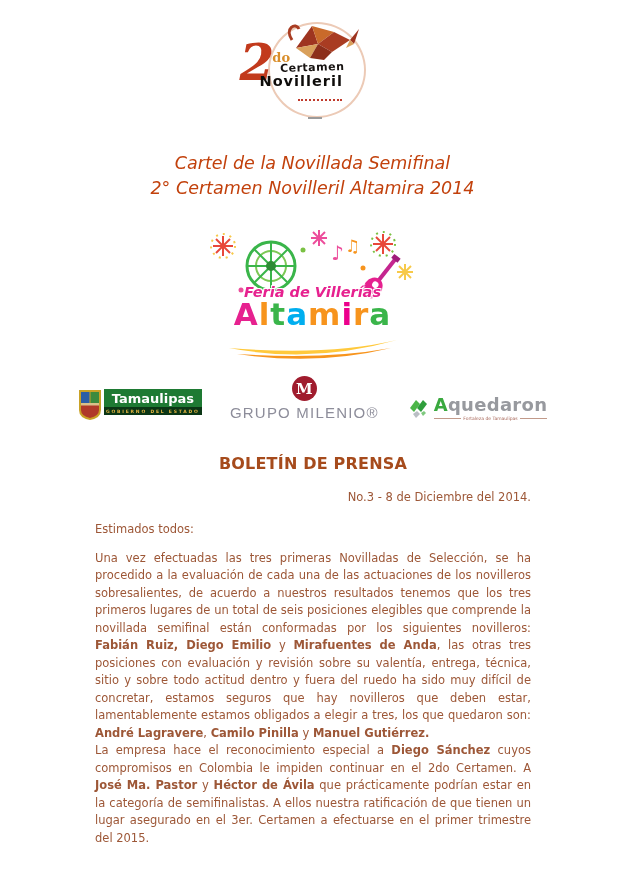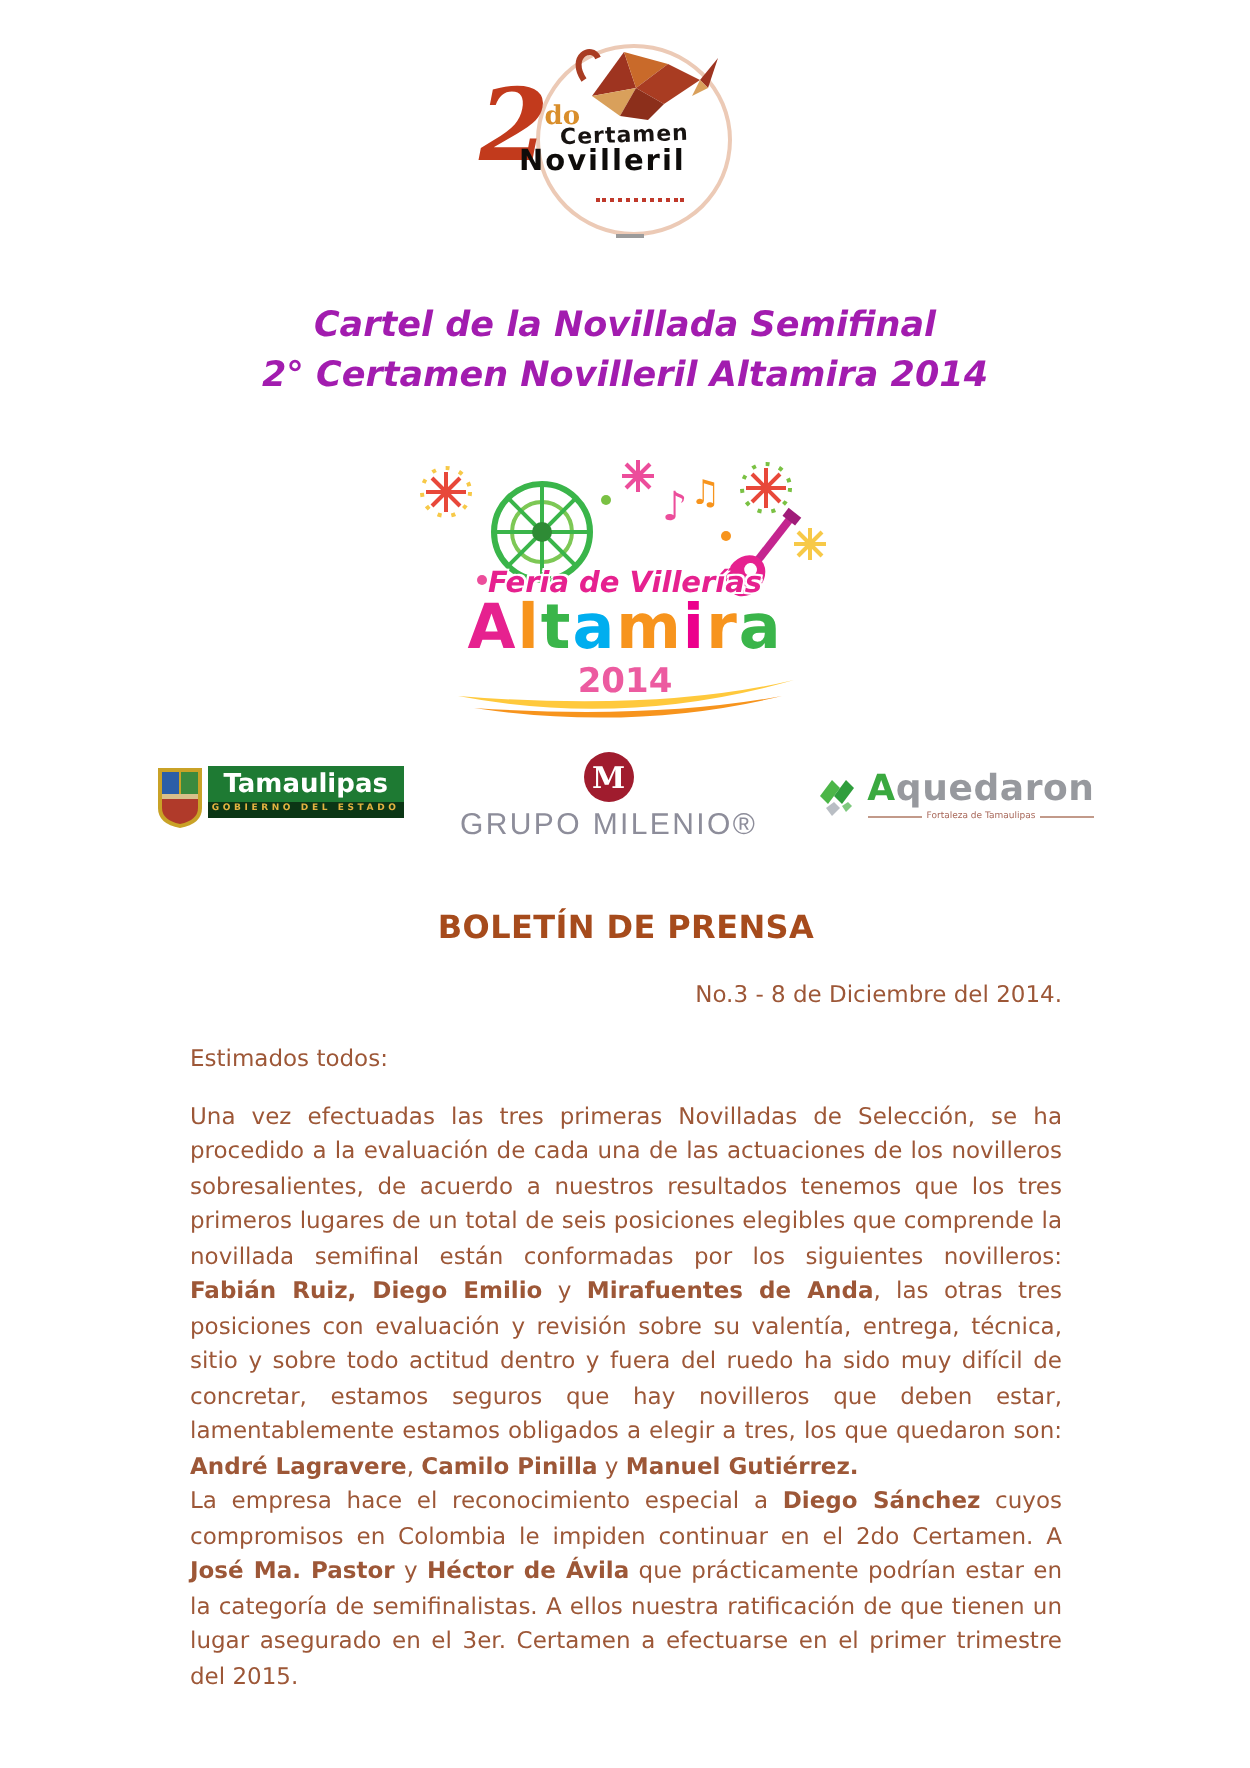--- a/index.html
+++ b/index.html
@@ -17,37 +17,37 @@
          font-weight:bold;font-style:italic;font-size:50px;line-height:1;color:#c23a1c}
   .c-num sup{font-size:13px;color:#d98e2b;font-style:normal;margin-left:-2px}
   .c-line1{position:absolute;left:52px;top:41px;z-index:3;font-size:11px;font-weight:bold;color:#171311;
            letter-spacing:.5px;transform:rotate(-2deg)}
   .c-line2{position:absolute;left:32px;top:53px;z-index:3;font-size:14.5px;font-weight:bold;color:#0e0c0a;letter-spacing:1px}
   .c-tagline{position:absolute;left:70px;top:79px;width:44px;border-top:2px dotted #c0392b;z-index:3}
   .c-base{position:absolute;left:80px;top:97px;width:14px;height:2px;background:#9b9b9b}
 
   
   .doc-title{position:absolute;top:139px;left:0;width:100%;text-align:center;
-             font-weight:bold;font-style:italic;font-size:17.5px;line-height:25.5px;color:#a21caf}
+             font-weight:normal;font-style:italic;font-size:17.5px;line-height:25.5px;color:#c2410c}
 
   
   .feria{position:absolute;top:228px;left:50%;transform:translateX(-50%);width:212px;height:140px}
   .feria-art{position:absolute;left:0;top:0;z-index:1}
   .feria-top{position:absolute;top:56px;left:0;width:100%;text-align:center;z-index:2;
              font-size:14.5px;font-weight:bold;font-style:italic;color:#e6218f;
              text-shadow:-1px -1px 0 #fff,1px -1px 0 #fff,-1px 1px 0 #fff,1px 1px 0 #fff}
   .feria-name{position:absolute;top:69px;left:0;width:100%;text-align:center;z-index:2;
               font-size:31px;font-weight:bold;letter-spacing:1px;line-height:1.1;
               text-shadow:-1px -1px 0 #fff,1px -1px 0 #fff,-1px 1px 0 #fff,2px 2px 0 #fff}
   .feria-year{position:absolute;top:103px;left:0;width:100%;text-align:center;z-index:2;
               font-size:17px;font-weight:bold;color:#ec5ba0;
               text-shadow:-1px -1px 0 #fff,1px -1px 0 #fff,-1px 1px 0 #fff,1px 1px 0 #fff}
 
   
-  .sponsors{position:absolute;top:376px;left:0;width:100%;display:flex;justify-content:center;align-items:center;gap:28px}
+  .sponsors{position:absolute;top:376px;left:0;width:100%;display:flex;justify-content:center;align-items:flex-end;gap:28px}
   .sp-tam{display:flex;align-items:flex-start;gap:2px}
   .tam-col{display:flex;flex-direction:column}
   .tam-box{background:#1e7a33;color:#fff;font-size:13px;font-weight:bold;padding:3px 8px 2px;line-height:1}
   .tam-band{background:#0b3615;color:#e3b341;font-size:4.5px;letter-spacing:1.8px;text-align:center;padding:1.5px 0;font-weight:bold}
   .sp-mil{display:flex;flex-direction:column;align-items:center;gap:3px}
   .mil-circle{width:25px;height:25px;border-radius:50%;background:#a01c2e;color:#fff;display:flex;align-items:center;justify-content:center;
               font-family:"DejaVu Serif","Liberation Serif",serif;font-weight:bold;font-size:15px}
   .mil-name{font-family:Liberation Sans, sans-serif;font-size:15px;color:#8d8d9a;letter-spacing:1.2px;white-space:nowrap}
   .sp-alt{display:flex;align-items:center;gap:3px}
   .alt-col{display:flex;flex-direction:column}
@@ -141,21 +141,20 @@
       <rect x="168" y="22" width="8" height="5" fill="#a01c7a"></rect>
       <ellipse cx="172" cy="62" rx="9" ry="11" fill="#e6218f"></ellipse>
       <circle cx="172" cy="58" r="3.2" fill="#fff"></circle>
     </g>
 
     <path d="M22,120 Q106,136 190,112 Q122,128 22,120 Z" fill="#ffc93c"></path>
     <path d="M30,126 Q110,138 184,120 Q118,132 30,126 Z" fill="#f7941d"></path>
   </svg>
   <div class="feria-top">Feria de Villerías</div>
   <div class="feria-name"><span style="color: rgb(230, 33, 143);">A</span><span style="color: rgb(247, 148, 29);">l</span><span style="color: rgb(58, 181, 74);">t</span><span style="color: rgb(0, 174, 239);">a</span><span style="color: rgb(247, 148, 29);">m</span><span style="color: rgb(236, 0, 140);">i</span><span style="color: rgb(247, 148, 29);">r</span><span style="color: rgb(58, 181, 74);">a</span></div>
-  <div class="feria-year">2014</div>
 </div>
 
 <div class="sponsors">
 
   <div class="sp-tam">
     <svg width="24" height="32" viewBox="0 0 24 32">
       <path d="M1,1 h22 v20 q0,8 -11,10 q-11,-2 -11,-10 Z" fill="#c9a227"></path>
       <path d="M3,3 h8.5 v12 h-8.5 Z" fill="#2b5ea7"></path>
       <path d="M12.5,3 h8.5 v12 h-8.5 Z" fill="#3b8a3e"></path>
       <path d="M3,16 h18 v5 q0,6 -9,8 q-9,-2 -9,-8 Z" fill="#b03a2a"></path>

